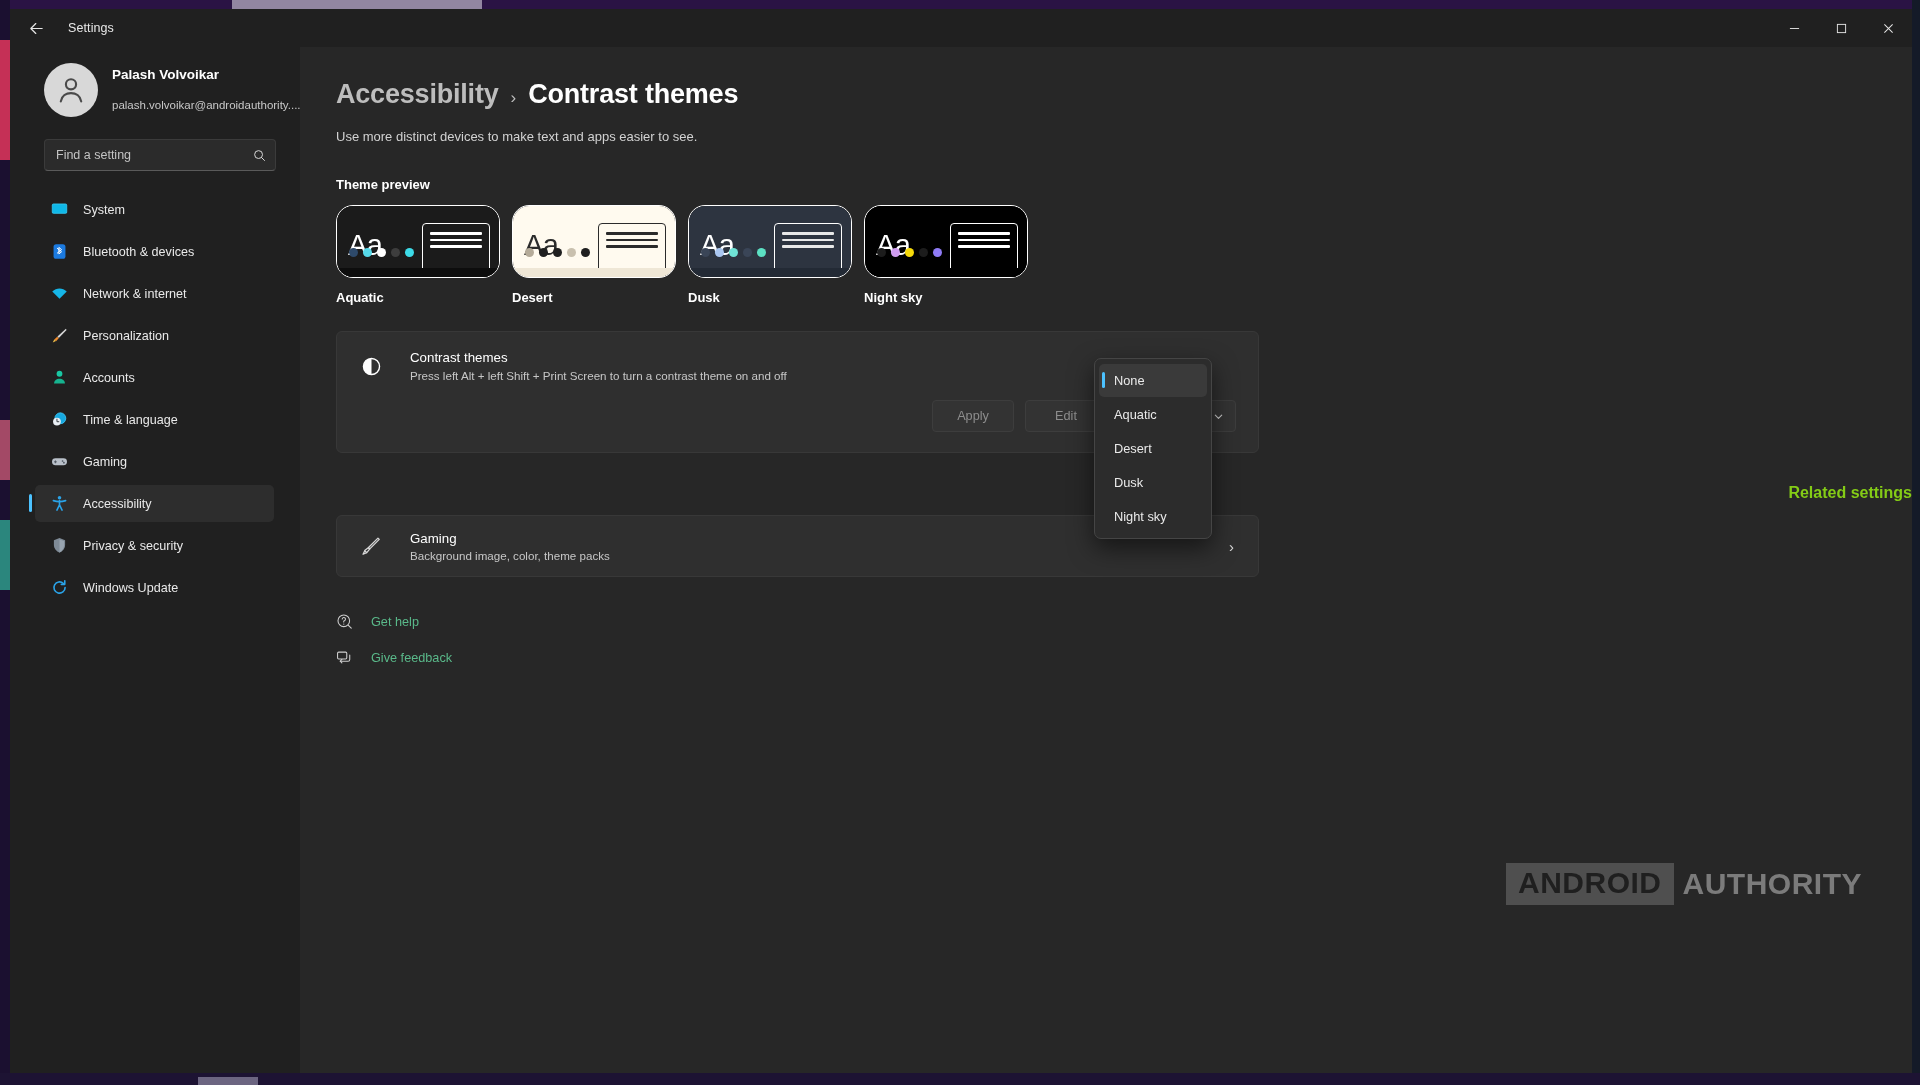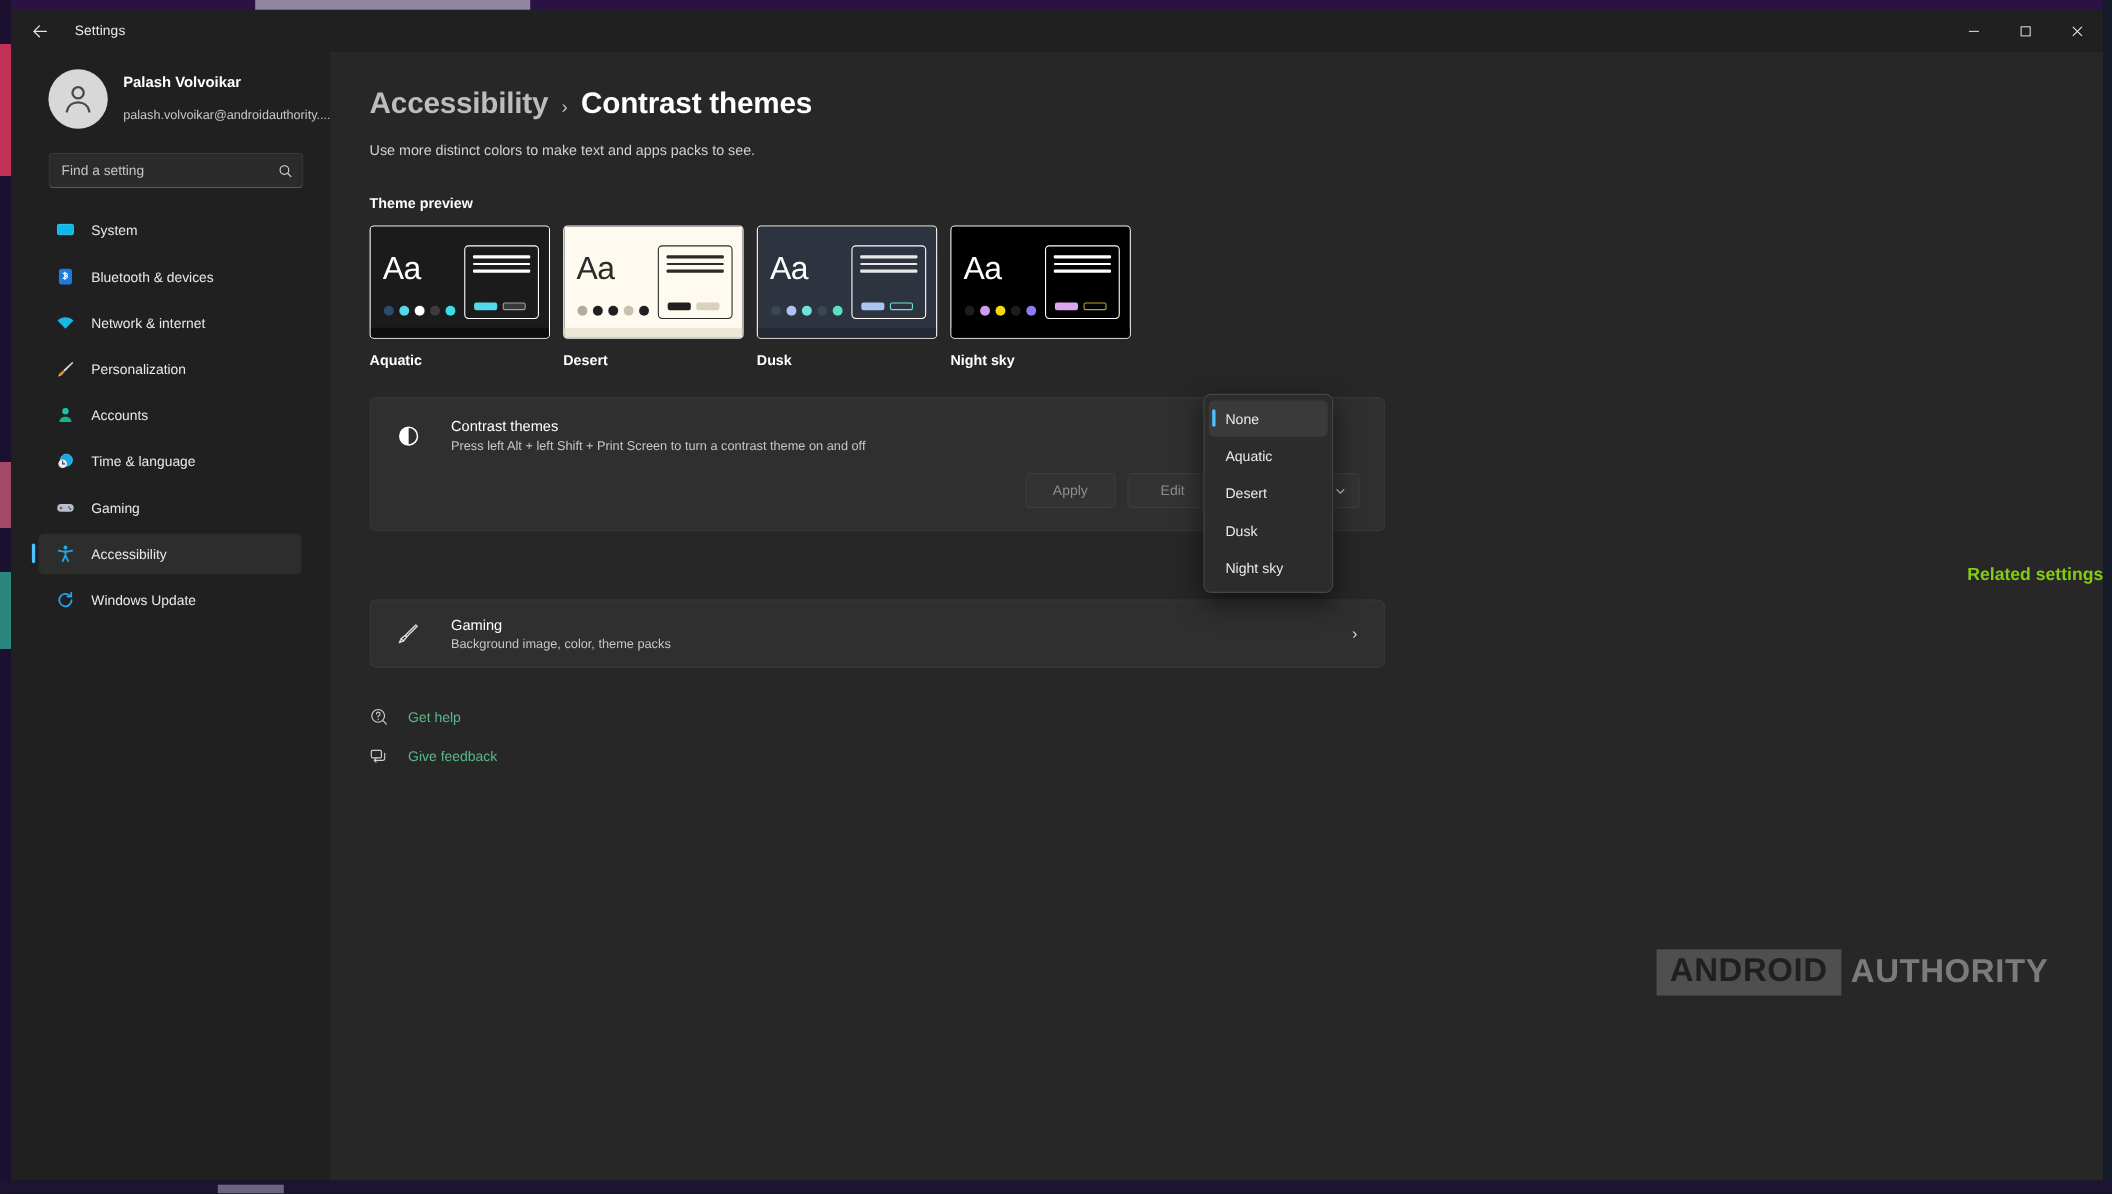--- a/index.html
+++ b/index.html
@@ -106,21 +106,21 @@
   .crumb-sep { font-size:17px; color:#bdbdbd; }
   .crumb-current { font-size:27px; color:#ffffff; font-weight:600; letter-spacing:-.2px; }
   .page-desc { margin-top:19px; font-size:13px; color:#d2d2d2; }
 
   .section-title { margin-top:33px; font-size:13px; color:#ffffff; font-weight:600; }
 
   
   .theme-row { display:flex; gap:12px; margin-top:13px; }
   .theme-card { width:164px; }
   .tc-frame {
-    width:164px; height:103px; border-radius:4px; overflow:hidden;
+    width:164px; height:73px; border-radius:17px; overflow:hidden;
     position:relative; border:1.5px solid #f0f0f0;
   }
   .tc-frame.sel { border:1.5px solid #ffffff; }
   .tc-inner { position:absolute; inset:0; }
   .tc-aa {
     position:absolute; left:11px; top:25px; font-size:29px; font-weight:400;
     line-height:1; letter-spacing:-.5px;
   }
   .tc-dots { position:absolute; left:12px; bottom:20px; display:flex; gap:5px; }
   .tc-dot { width:9px; height:9px; border-radius:50%; }
@@ -363,20 +363,29 @@
             <span class="nav-ico">
               <svg viewBox="0 0 20 20">
                 <circle cx="10" cy="3.3" r="2.1" fill="#2aa3e8"></circle>
                 <path d="M2.8 6.6c4.6 1.5 9.8 1.5 14.4 0" stroke="#2aa3e8" stroke-width="1.9" stroke-linecap="round" fill="none"></path>
                 <path d="M10 6.6v5.1M10 11.7l-3 6.1M10 11.7l3 6.1" stroke="#2aa3e8" stroke-width="1.9" stroke-linecap="round" fill="none"></path>
               </svg>
             </span>
             <span class="nav-label">Accessibility</span>
           </div>
 
+          <div class="nav-item">
+            <span class="nav-ico">
+              <svg viewBox="0 0 20 20">
+                <path d="M10 1.3l6.6 2.6v5.3c0 4.5-3 7.7-6.6 9.3-3.6-1.6-6.6-4.8-6.6-9.3V3.9z" fill="#7e8a96"></path>
+                <path d="M10 2.9v15.2c3-1.5 5.3-4.2 5.3-8.3V4.8z" fill="#98a4b0"></path>
+              </svg>
+            </span>
+            <span class="nav-label">Privacy &amp; security</span>
+          </div>
 
           <div class="nav-item">
             <span class="nav-ico">
               <svg viewBox="0 0 20 20">
                 <path d="M16.6 10a6.6 6.6 0 1 1-2-4.7" fill="none" stroke="#2aa3e8" stroke-width="1.9" stroke-linecap="round"></path>
                 <path d="M16.2 2.2v4.1h-4.1" fill="none" stroke="#2aa3e8" stroke-width="1.9" stroke-linecap="round" stroke-linejoin="round"></path>
               </svg>
             </span>
             <span class="nav-label">Windows Update</span>
           </div>
@@ -386,21 +395,21 @@
 
       <div class="content">
         <div class="content-inner">
 
           <div class="breadcrumb">
             <span class="crumb-parent">Accessibility</span>
             <span class="crumb-sep">›</span>
             <span class="crumb-current">Contrast themes</span>
           </div>
 
-          <div class="page-desc">Use more distinct colors to make text and apps packs to see.</div>
+          <div class="page-desc">Use more distinct devices to make text and apps easier to see.</div>
 
           <div class="section-title">Theme preview</div>
 
           <div class="theme-row">
 
             <div class="theme-card">
               <div class="tc-frame sel" style="border-color:#ffffff">
                 <div class="tc-inner" style="background:#1b1b1b"></div>
                 <div class="tc-aa" style="color:#ffffff">Aa</div>
                 <div class="tc-dots">

